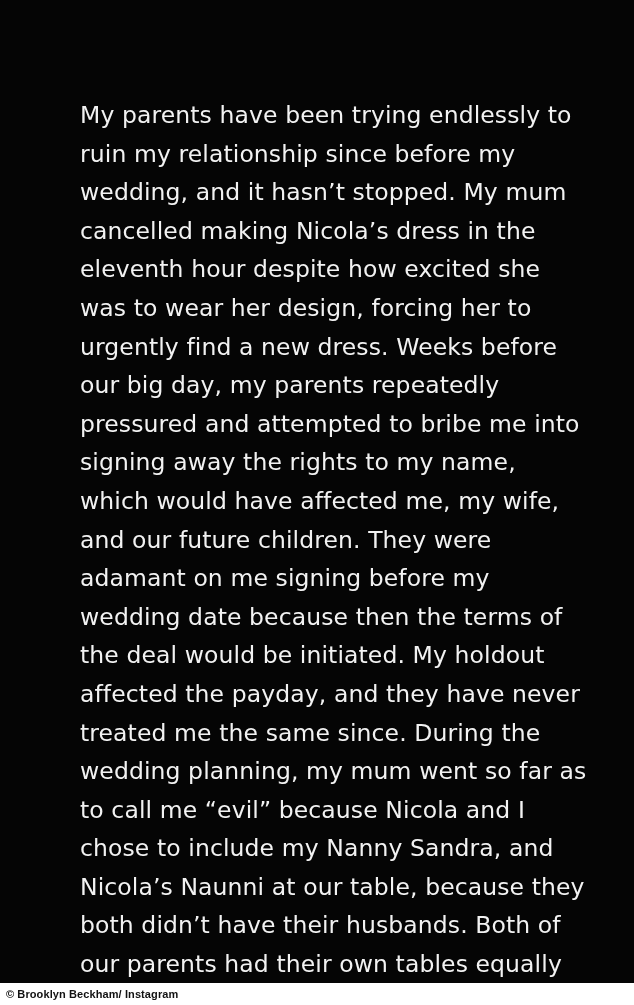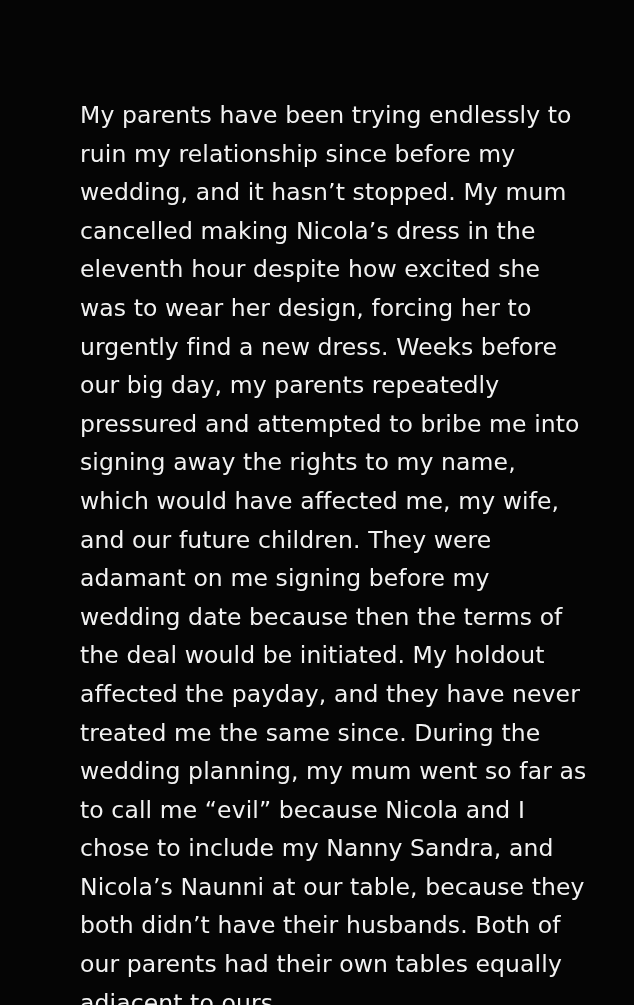--- a/index.html
+++ b/index.html
@@ -55,14 +55,17 @@
     white-space: nowrap;
   }
 </style>
 </head>
 <body>
 
 <div class="story">
 
   <div class="story-text">My parents have been trying endlessly to ruin my relationship since before my wedding, and it hasn’t stopped. My mum cancelled making Nicola’s dress in the eleventh hour despite how excited she was to wear her design, forcing her to urgently find a new dress. Weeks before our big day, my parents repeatedly pressured and attempted to bribe me into signing away the rights to my name, which would have affected me, my wife, and our future children. They were adamant on me signing before my wedding date because then the terms of the deal would be initiated. My holdout affected the payday, and they have never treated me the same since. During the wedding planning, my mum went so far as to call me “evil” because Nicola and I chose to include my Nanny Sandra, and Nicola’s Naunni at our table, because they both didn’t have their husbands. Both of our parents had their own tables equally adjacent to ours.</div>
 
+  <div class="credit-bar">
+    <span class="credit-text">© Brooklyn Beckham/ Instagram</span>
+  </div>
 
 </div>
 
 </body></html>

